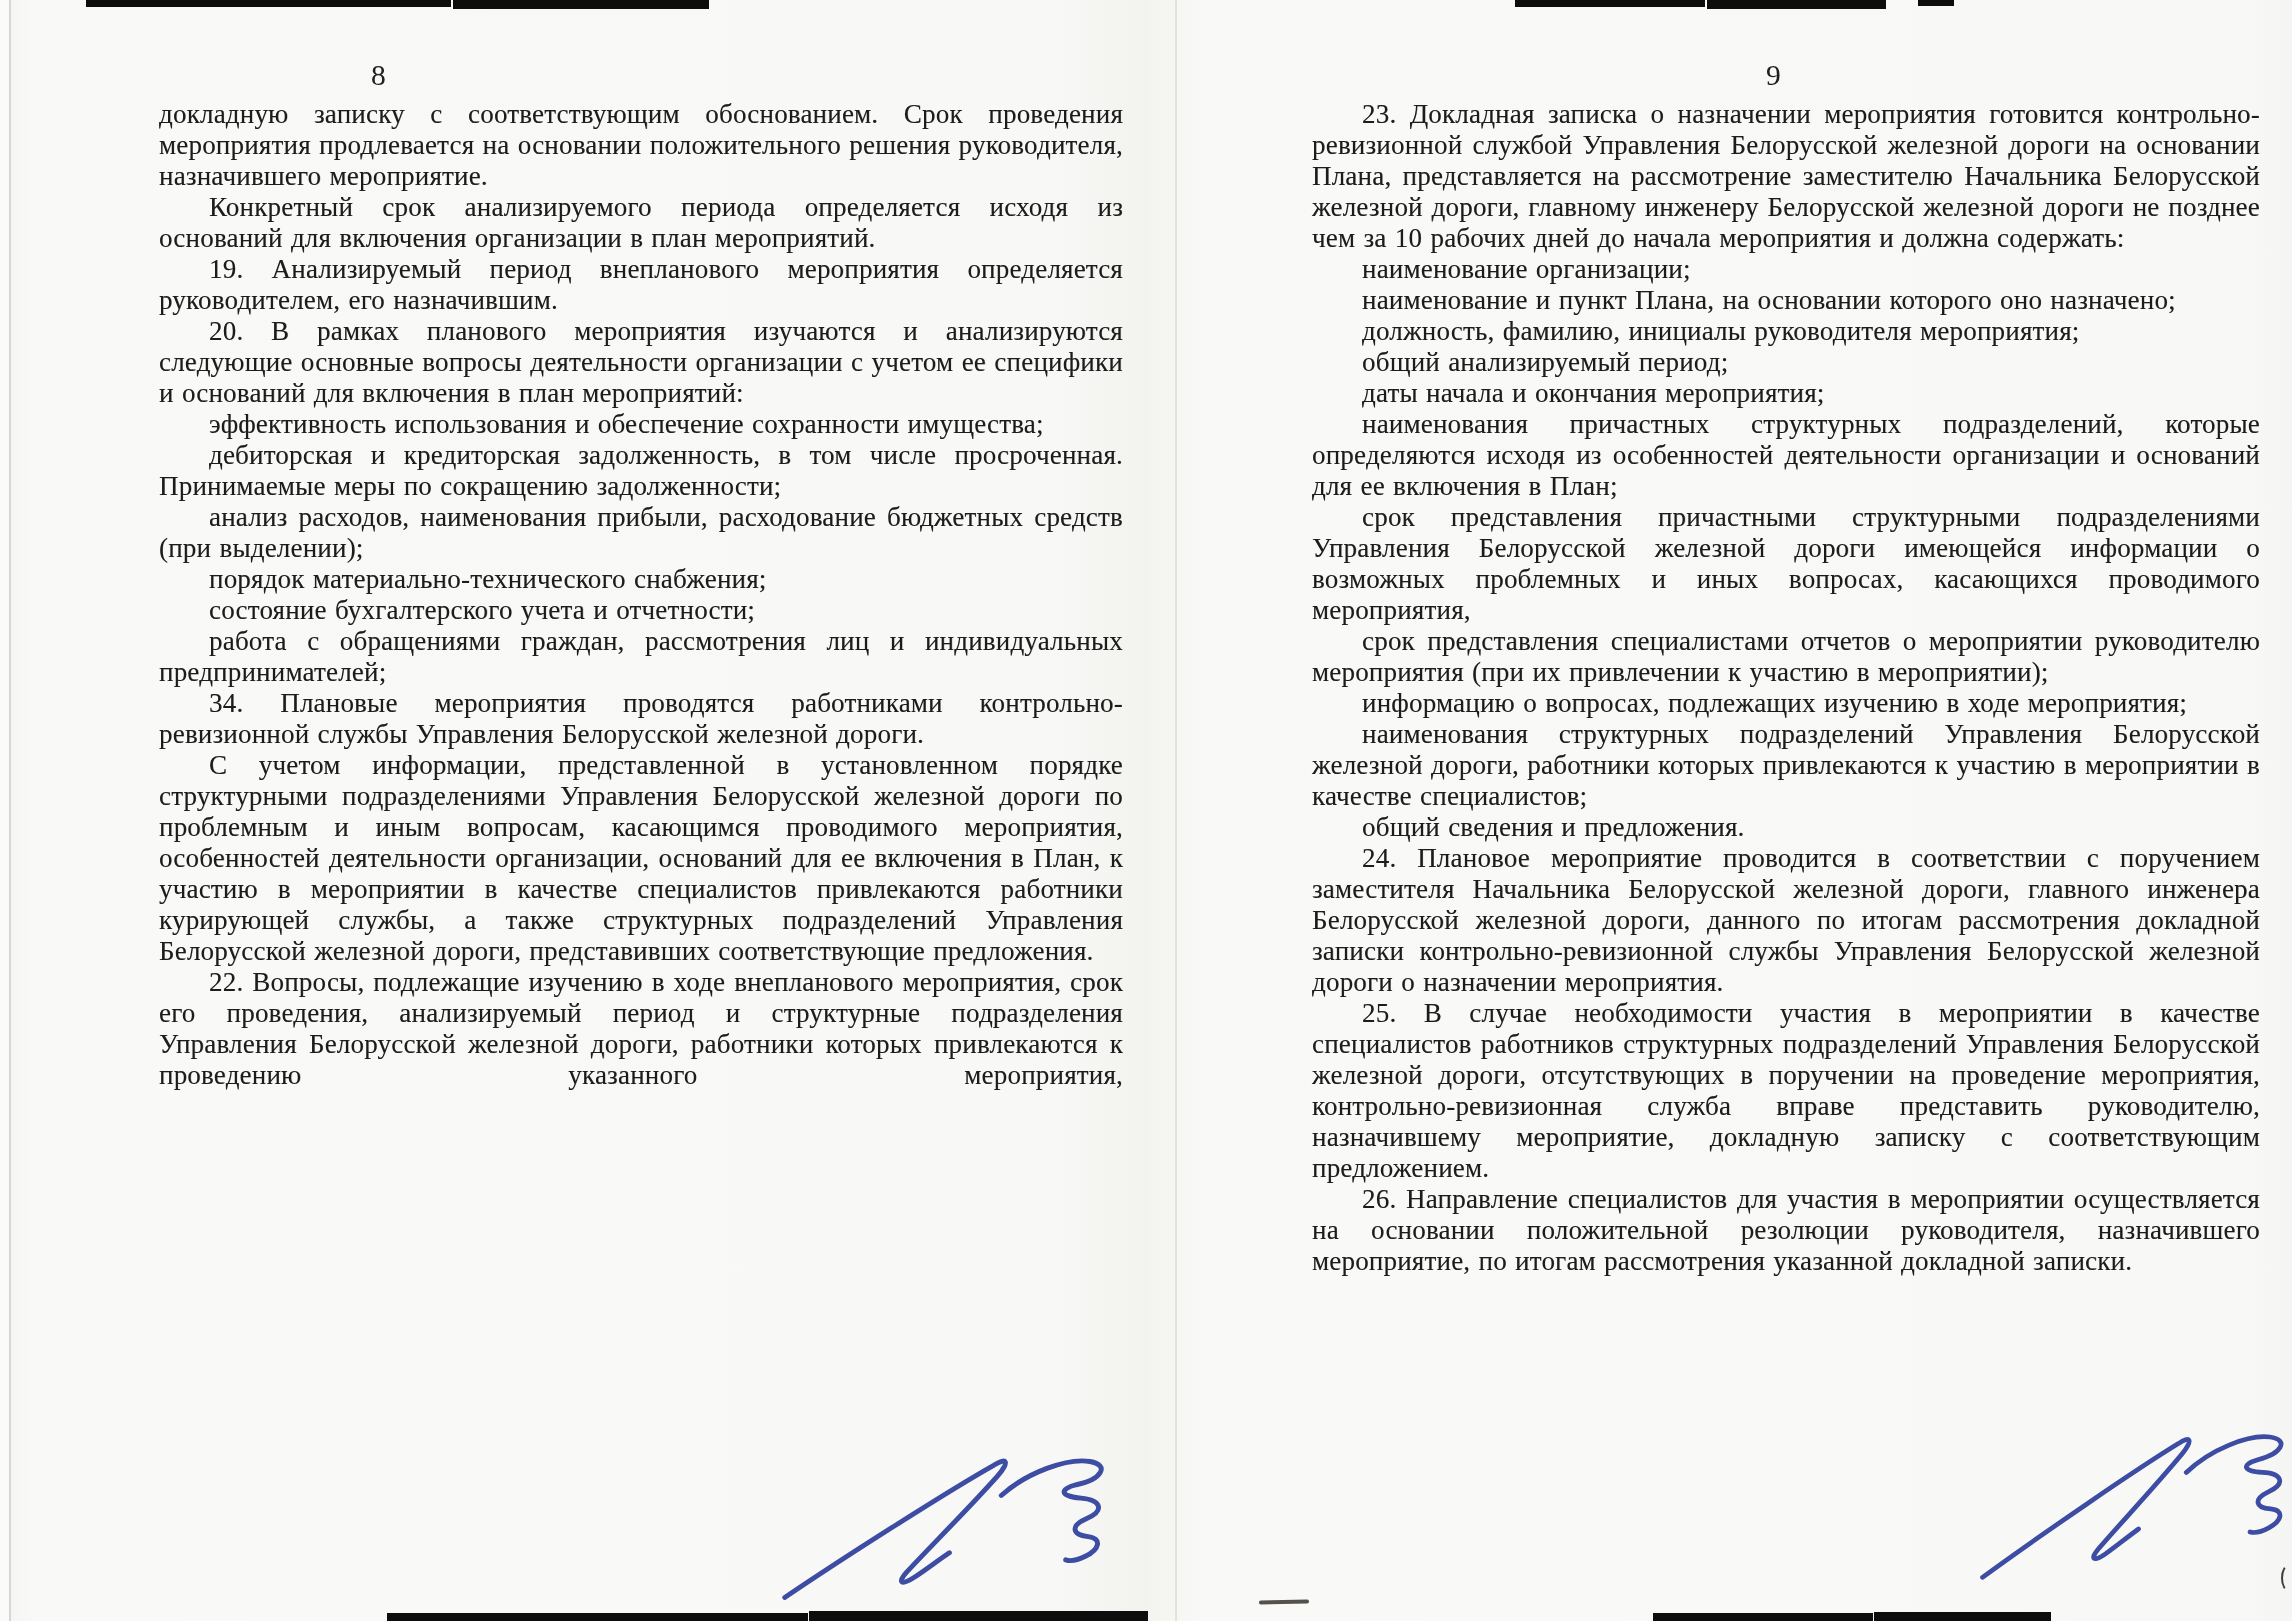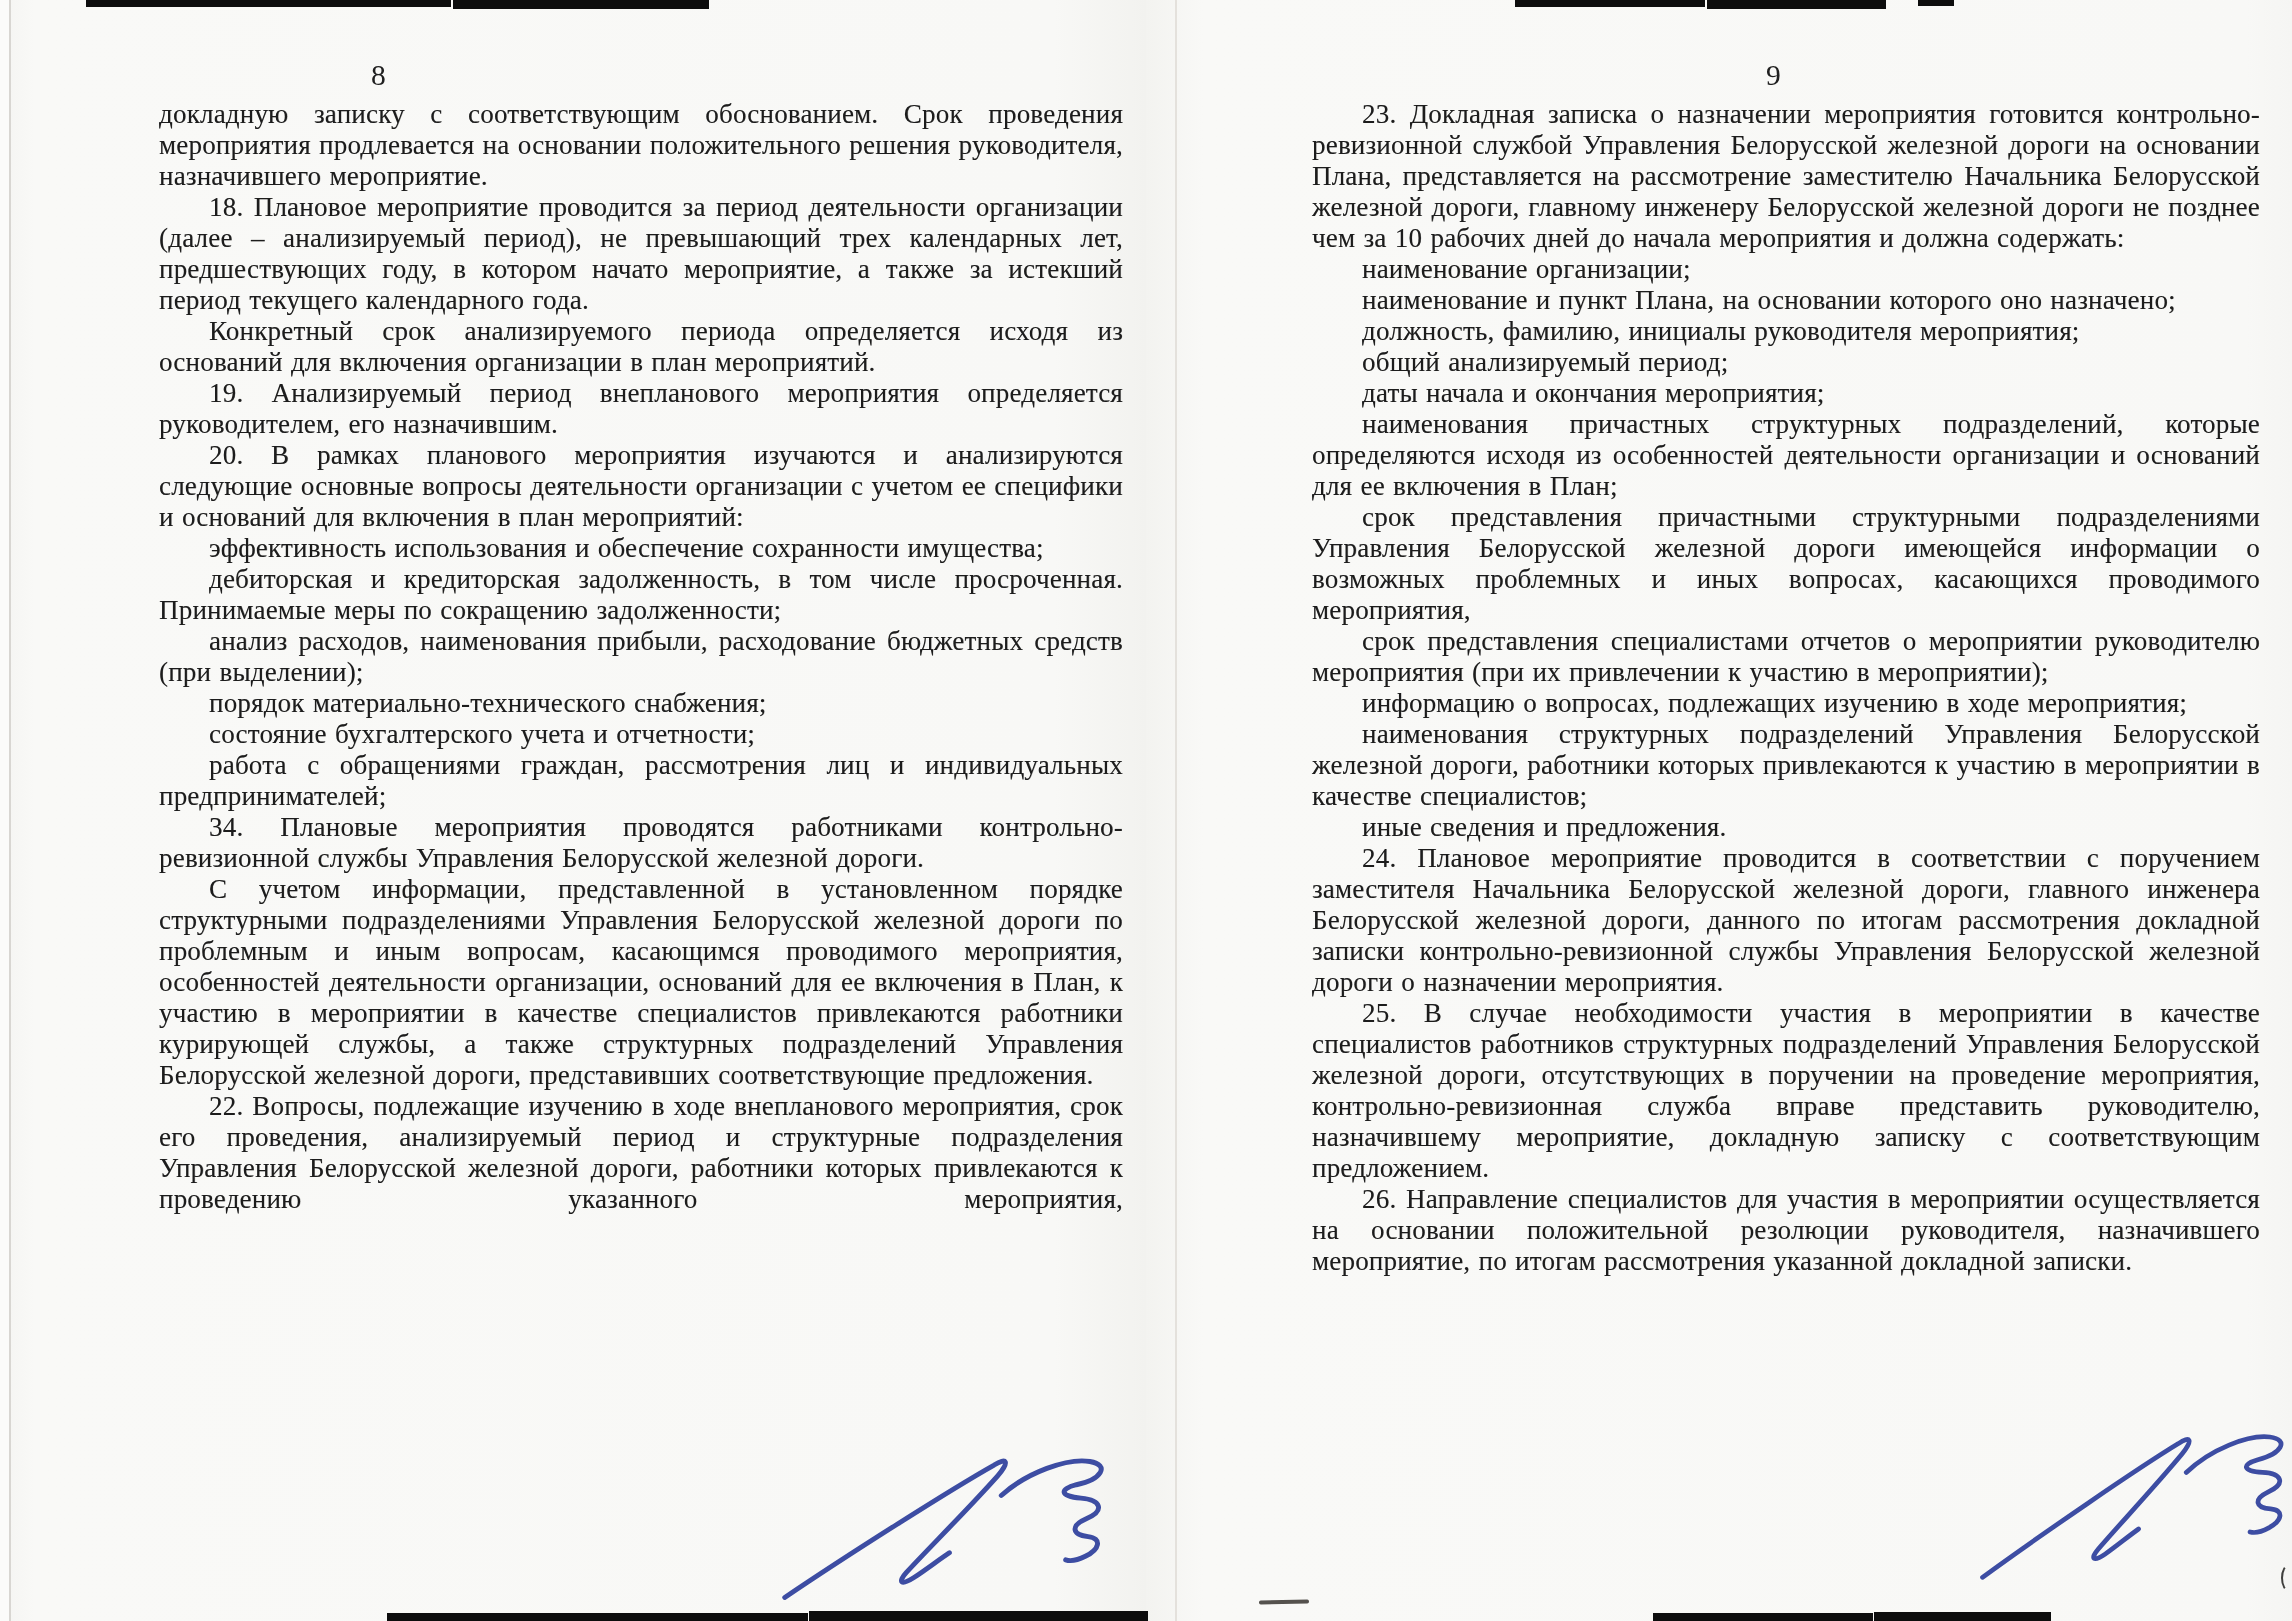--- a/index.html
+++ b/index.html
@@ -36,21 +36,20 @@
 </style>
 </head>
 <body>
 
 <div class="scan">
 
   <div class="page page-left">
     <div class="page-number" style="left:371px;">8</div>
     <div class="text-block" style="left:159px;width:964px;">
         <p class="no-indent">докладную записку с соответствующим обоснованием. Срок проведения мероприятия продлевается на основании положительного решения руководителя, назначившего мероприятие.</p>
-        <p>18. Плановое мероприятие проводится за период деятельности организации (далее – анализируемый период), не превышающий трех календарных лет, предшествующих году, в котором начато мероприятие, а также за истекший период текущего календарного года.</p>
         <p>Конкретный срок анализируемого периода определяется исходя из оснований для включения организации в план мероприятий.</p>
         <p>19. Анализируемый период внепланового мероприятия определяется руководителем, его назначившим.</p>
         <p>20. В рамках планового мероприятия изучаются и анализируются следующие основные вопросы деятельности организации с учетом ее специфики и оснований для включения в план мероприятий:</p>
         <p>эффективность использования и обеспечение сохранности имущества;</p>
         <p>дебиторская и кредиторская задолженность, в том числе просроченная. Принимаемые меры по сокращению задолженности;</p>
         <p>анализ расходов, наименования прибыли, расходование бюджетных средств (при выделении);</p>
         <p>порядок материально-технического снабжения;</p>
         <p>состояние бухгалтерского учета и отчетности;</p>
         <p>работа с обращениями граждан, рассмотрения лиц и индивидуальных предпринимателей;</p>
         <p>34. Плановые мероприятия проводятся работниками контрольно-ревизионной службы Управления Белорусской железной дороги.</p>
@@ -70,21 +69,21 @@
         <p>наименование организации;</p>
         <p>наименование и пункт Плана, на основании которого оно назначено;</p>
         <p>должность, фамилию, инициалы руководителя мероприятия;</p>
         <p>общий анализируемый период;</p>
         <p>даты начала и окончания мероприятия;</p>
         <p>наименования причастных структурных подразделений, которые определяются исходя из особенностей деятельности организации и оснований для ее включения в План;</p>
         <p>срок представления причастными структурными подразделениями Управления Белорусской железной дороги имеющейся информации о возможных проблемных и иных вопросах, касающихся проводимого мероприятия,</p>
         <p>срок представления специалистами отчетов о мероприятии руководителю мероприятия (при их привлечении к участию в мероприятии);</p>
         <p>информацию о вопросах, подлежащих изучению в ходе мероприятия;</p>
         <p>наименования структурных подразделений Управления Белорусской железной дороги, работники которых привлекаются к участию в мероприятии в качестве специалистов;</p>
-        <p>иные сведения и предложения.</p>
+        <p>общий сведения и предложения.</p>
         <p>24. Плановое мероприятие проводится в соответствии с поручением заместителя Начальника Белорусской железной дороги, главного инженера Белорусской железной дороги, данного по итогам рассмотрения докладной записки контрольно-ревизионной службы Управления Белорусской железной дороги о назначении мероприятия.</p>
         <p>25. В случае необходимости участия в мероприятии в качестве специалистов работников структурных подразделений Управления Белорусской железной дороги, отсутствующих в поручении на проведение мероприятия, контрольно-ревизионная служба вправе представить руководителю, назначившему мероприятие, докладную записку с соответствующим предложением.</p>
         <p>26. Направление специалистов для участия в мероприятии осуществляется на основании положительной резолюции руководителя, назначившего мероприятие, по итогам рассмотрения указанной докладной записки.</p>
       </div>
     <svg class="signature" style="left:822px;top:1420px;transform:rotate(-2deg);" width="394" height="163" viewBox="0 0 460 190">
       <path class="sig-stroke" d="M14 176 C85 128 200 55 248 28 C262 19 266 24 252 40 C220 76 172 124 150 148 C140 159 144 163 158 154 C173 144 186 134 198 126"></path>
       <path class="sig-stroke" d="M256 62 C285 36 330 20 355 24 C378 28 368 44 340 50 C320 55 322 63 345 65 C368 67 372 79 351 88 C333 96 335 106 353 108 C369 110 366 122 350 130 C342 134 334 136 328 134"></path>
     </svg>
   </div>
 

